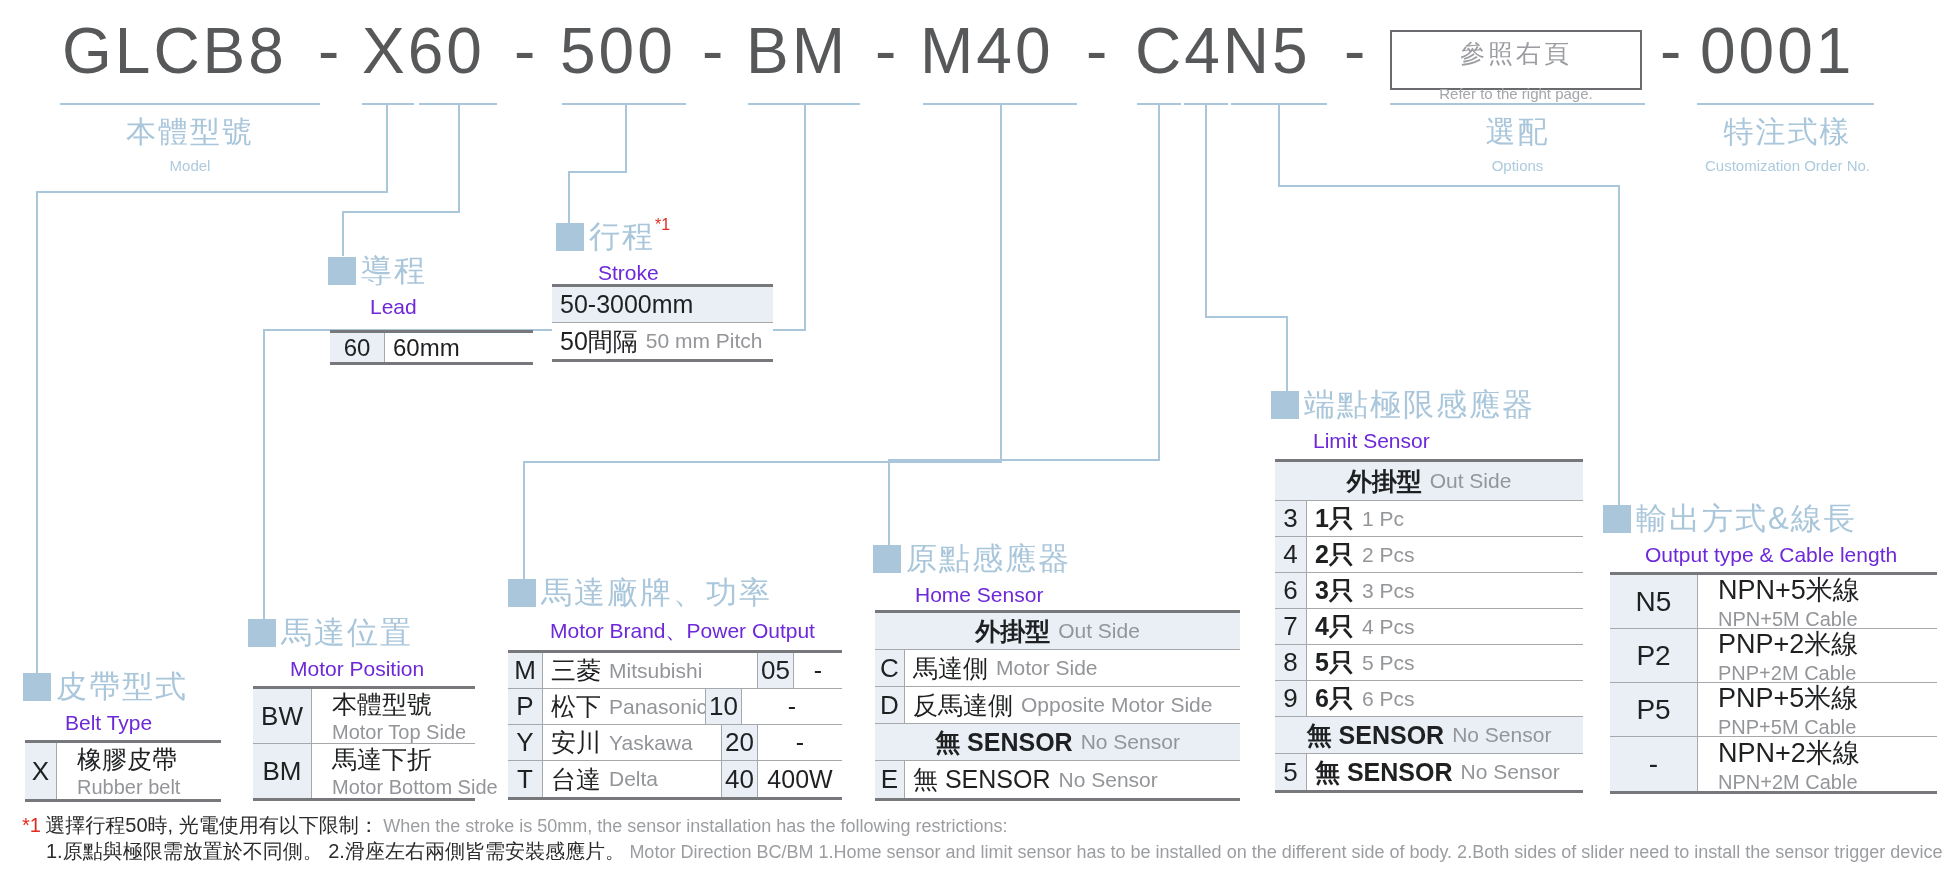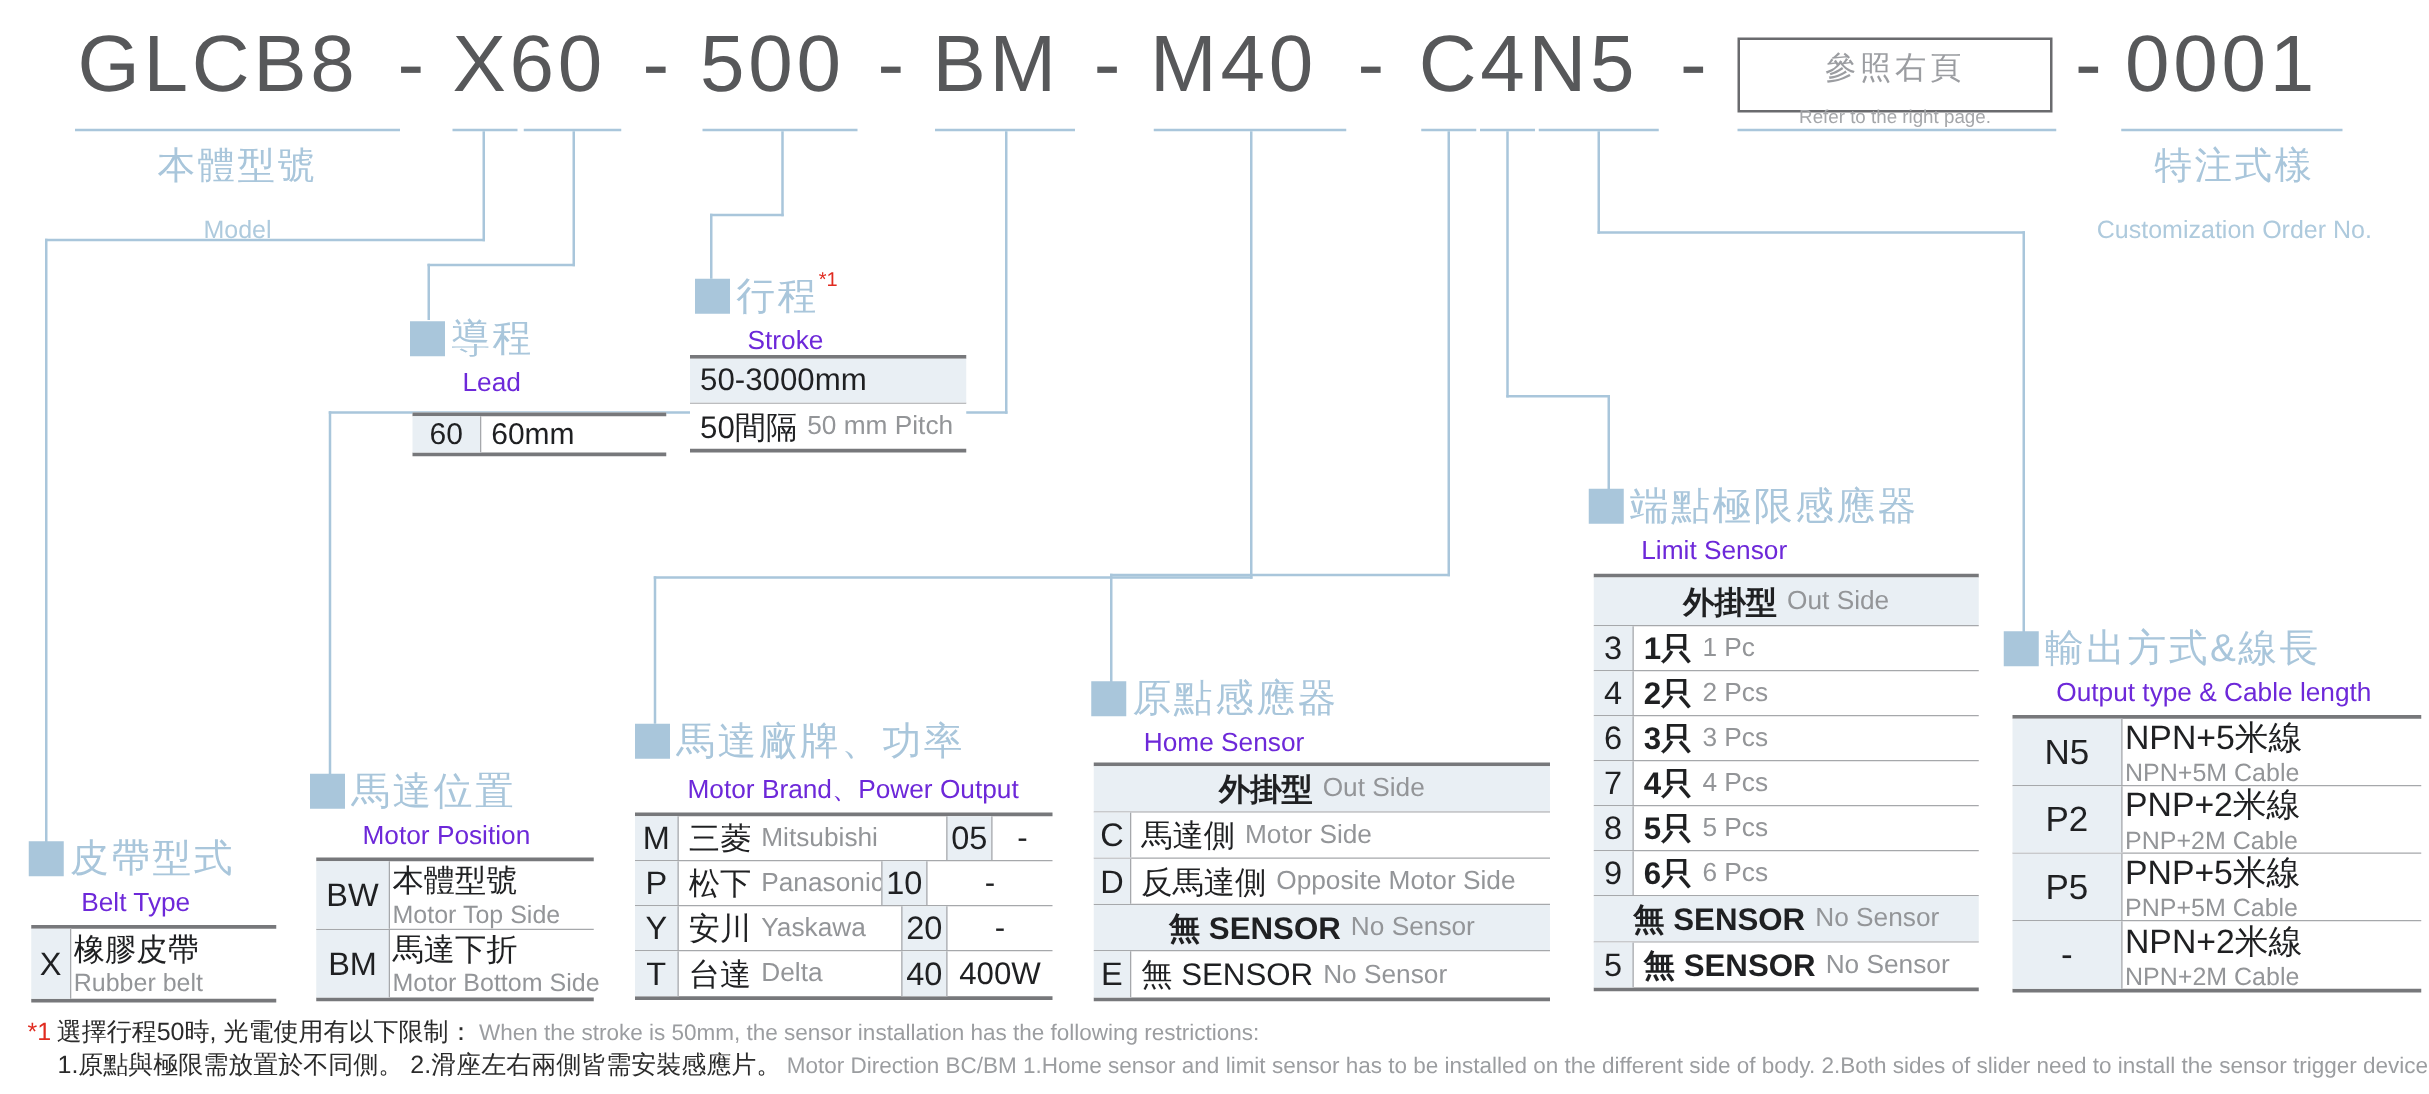--- a/index.html
+++ b/index.html
@@ -10,36 +10,36 @@
   .refer-box{position:absolute;left:1390px;top:30px;width:252px;height:60px;border:2px solid #6a6b6e;
              box-sizing:border-box;text-align:center;background:#fff;}
   .rb-zh{font-size:25px;color:#9b9da1;letter-spacing:3px;margin-top:5px;}
   .rb-en{font-size:15px;color:#a4a6a9;margin-top:15px;}
   
   .ul,.line{position:absolute;background:#a9c6db;}
   .ul{height:2px;top:103px;}
   
   .tlabel{position:absolute;text-align:center;color:#a9c6db;}
   .tl-zh{font-size:30px;letter-spacing:2px;}
-  .tl-en{font-size:20px;margin-top:20px;color:#aecadd;}
+  .tl-en{font-size:15px;margin-top:4px;color:#aecadd;}
   
   .sec{position:absolute;white-space:nowrap;}
   .sec .sq{display:inline-block;width:28px;height:28px;background:#a9c6db;vertical-align:middle;margin-right:5px;}
   .sec .zh{font-size:31px;color:#a9c6db;letter-spacing:2px;vertical-align:middle;}
   .sec .ref{color:#e02b20;font-size:16px;vertical-align:top;}
   .sec .en{font-size:21px;color:#6d28d9;margin-left:42px;margin-top:3px;}
   
   .tbl{position:absolute;border-top:3px solid #77787b;border-bottom:3px solid #77787b;box-sizing:border-box;background:#fff;}
   .trow{display:flex;align-items:stretch;}
   .trow + .trow{border-top:1px solid #a6a8ab;}
   .cell{display:flex;align-items:center;box-sizing:border-box;}
   .code{justify-content:center;background:#e9eff4;border-right:1px solid #a6a8ab;
         font-size:26px;color:#1f2022;flex:none;}
   .descline{padding-left:8px;flex:1;white-space:nowrap;}
-  .desc2{padding-left:2px;flex:1;flex-direction:column;align-items:flex-start;justify-content:center;}
+  .desc2{padding-left:20px;flex:1;flex-direction:column;align-items:flex-start;justify-content:center;}
   .zh2{font-size:25px;color:#1f2022;white-space:nowrap;}
   .en2{font-size:20px;color:#939598;white-space:nowrap;}
   .enin{font-size:21px;color:#939598;margin-left:8px;white-space:nowrap;}
   .hdr{justify-content:center;background:#e9eff4;flex:1;}
   .tint{background:#e9eff4;}
   .bold{font-weight:bold;}
   
   .footnote{position:absolute;white-space:nowrap;}
   .fn-red{color:#e02b20;font-size:20px;}
   .fn-zh{color:#2b2b2b;font-size:20px;}
@@ -78,20 +78,24 @@
   <div class="ul" style="left:1137px;width:44px"></div>
   <div class="ul" style="left:1184px;width:44px"></div>
   <div class="ul" style="left:1231px;width:96px"></div>
   <div class="ul" style="left:1390px;width:255px"></div>
   <div class="ul" style="left:1697px;width:177px"></div>
 
   <div class="tlabel" style="left:60px;top:112px;width:260px">
     <div class="tl-zh">本體型號</div>
     <div class="tl-en">Model</div>
   </div>
+  <div class="tlabel" style="left:1390px;top:112px;width:255px">
+    <div class="tl-zh">選配</div>
+    <div class="tl-en">Options</div>
+  </div>
   <div class="tlabel" style="left:1655px;top:112px;width:265px">
     <div class="tl-zh">特注式樣</div>
     <div class="tl-en">Customization Order No.</div>
   </div>
 
   <div class="line" style="left:386px;top:105px;width:2px;height:88px"></div>
   <div class="line" style="left:36px;top:191px;width:352px;height:2px"></div>
   <div class="line" style="left:36px;top:191px;width:2px;height:483px"></div>
 
   <div class="line" style="left:458px;top:105px;width:2px;height:108px"></div>

